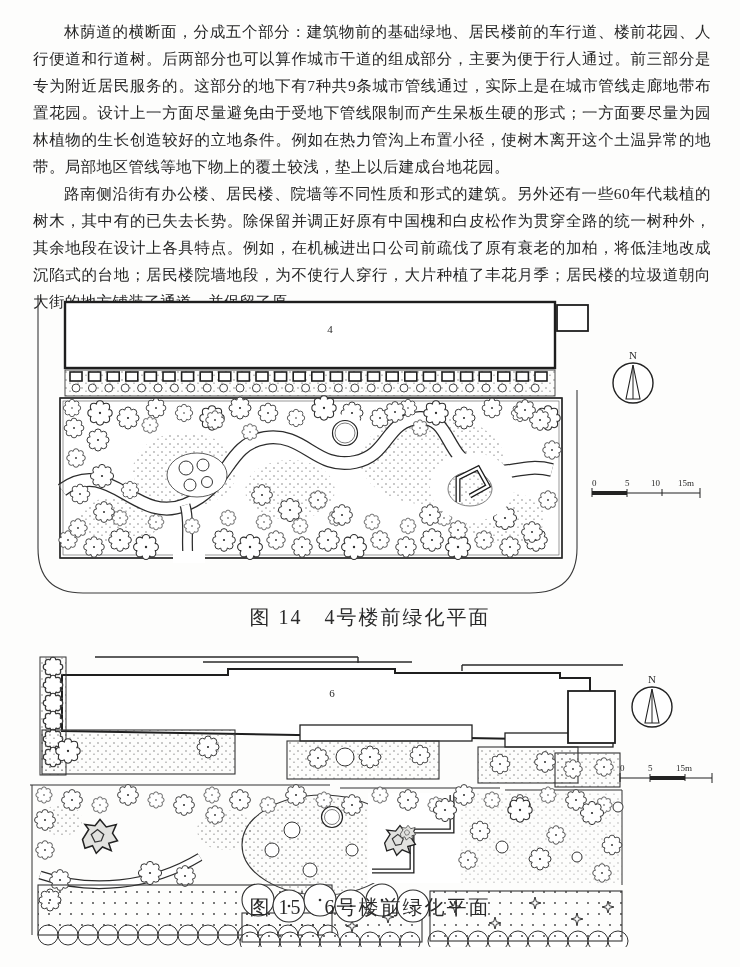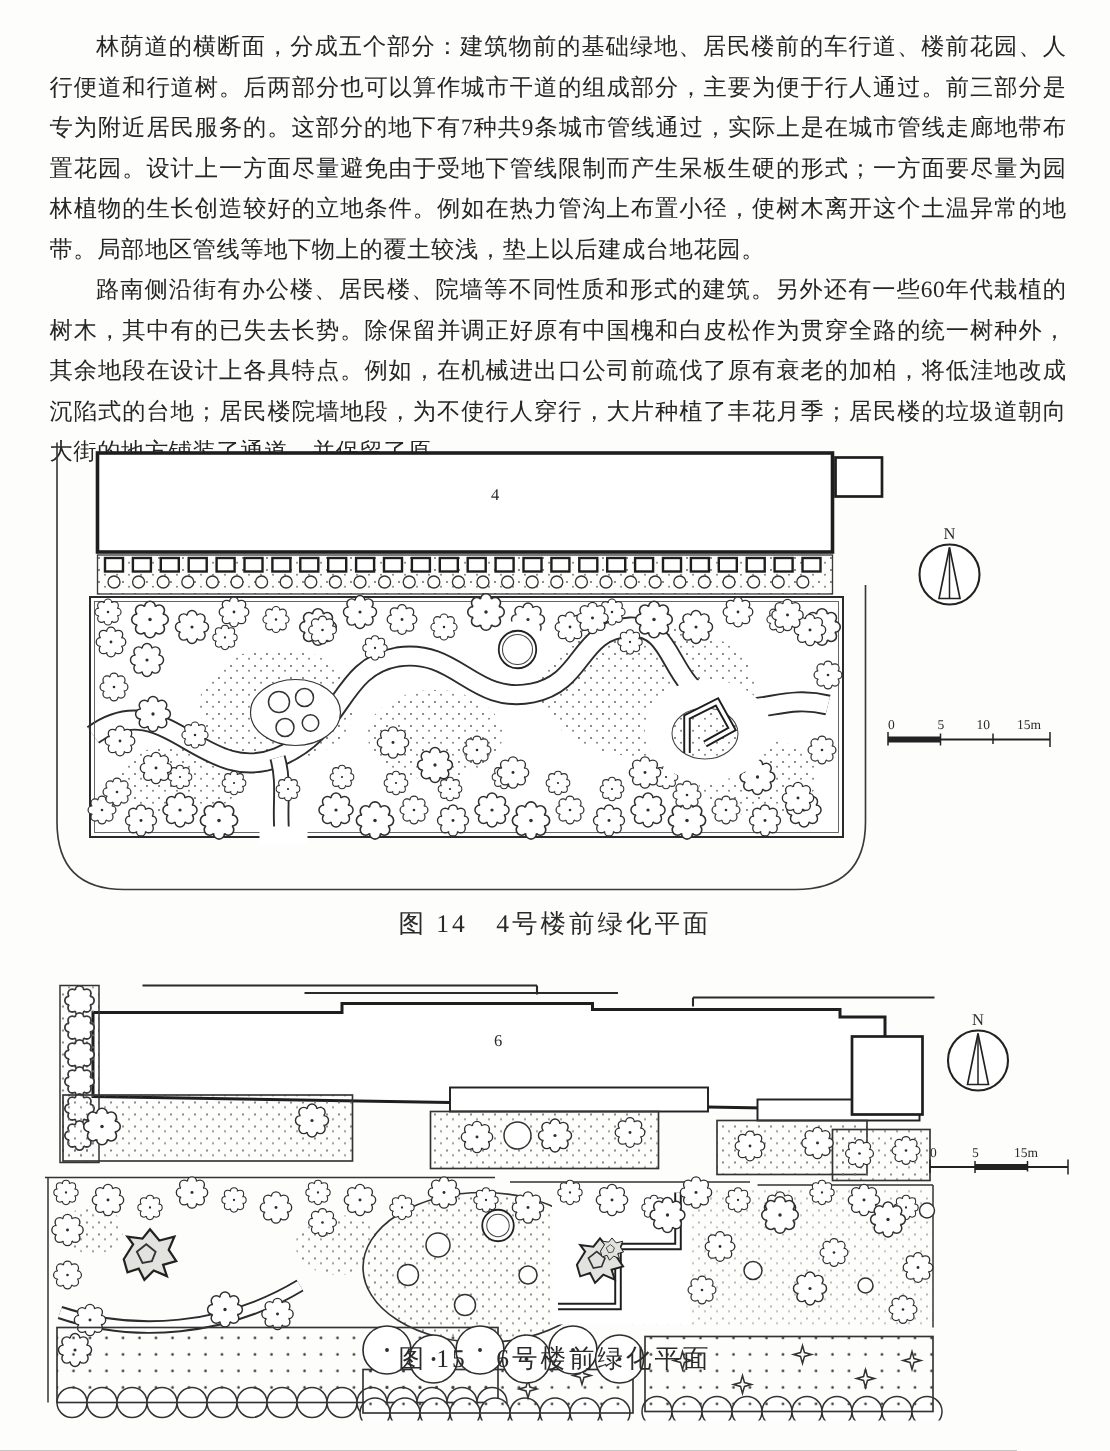--- a/index.html
+++ b/index.html
@@ -12,21 +12,21 @@
   .textblock{
     position:absolute;left:33px;top:18px;width:678px;
     font-size:15.5px;line-height:27px;text-align:justify;
     letter-spacing:.4px;color:#262626;
   }
   .textblock p{margin:0;text-indent:2em;}
   svg text{font-family:"Liberation Serif","DejaVu Serif",serif;fill:#2a2a2a;}
   .fig{position:absolute;left:0;}
   .caption{
     position:absolute;width:740px;text-align:center;
-    font-size:17px;letter-spacing:2px;color:#2a2a2a;
+    font-size:20px;letter-spacing:2px;color:#2a2a2a;
   }
   #caption14{top:604px;}
   #caption15{top:894px;}
 </style>
 </head>
 <body>
 
 <div class="page">
 
   <div class="textblock">

